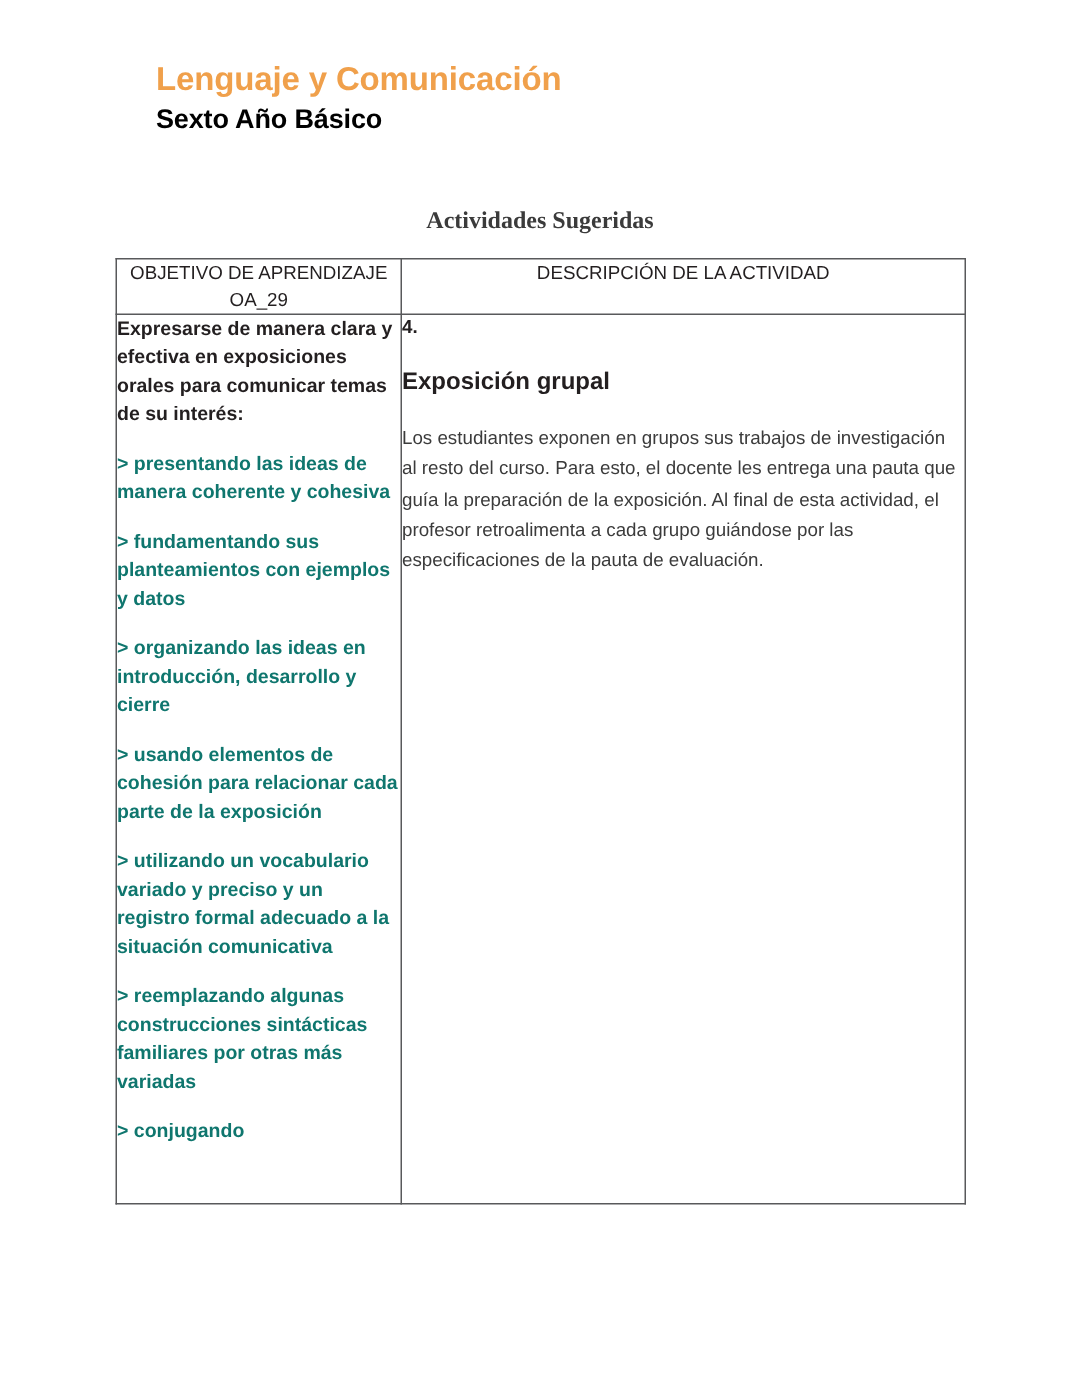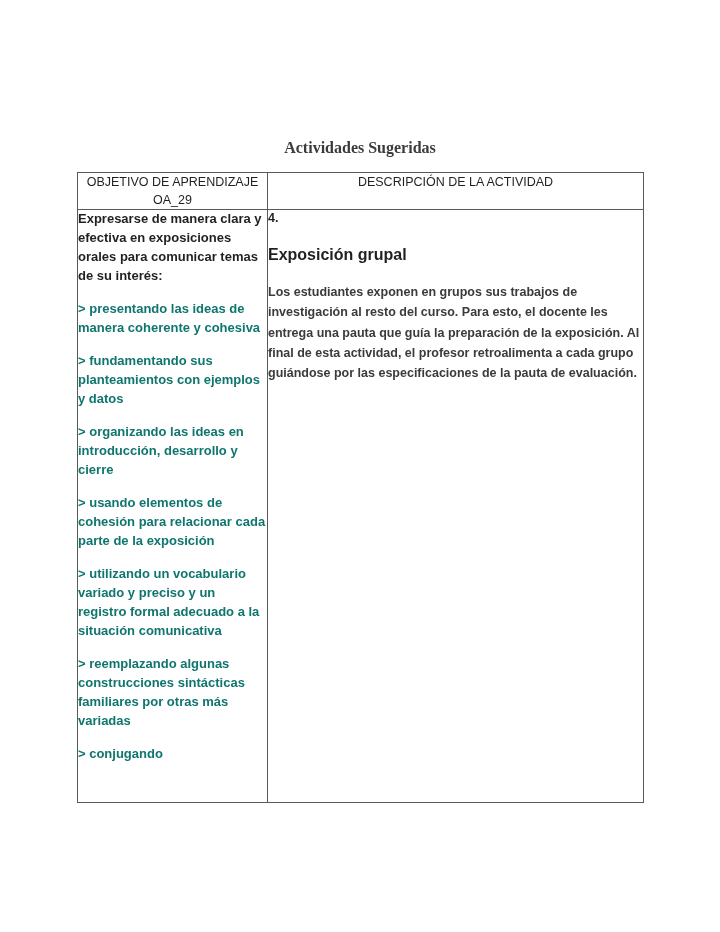--- a/index.html
+++ b/index.html
@@ -159,33 +159,37 @@
   }
   .activity-subtitle {
     font-size: 16px;
     font-weight: bold;
     color: #231f20;
     margin: 0 0 16px 0;
     line-height: 1.4;
   }
   .activity-body {
     font-size: 12.5px;
-    font-weight: bold;
+    font-weight: normal;
     color: #3b3b3b;
     line-height: 1.62;
     margin: 0;
     text-align: left;
   }
 </style>
 </head>
 <body>
 
 <div class="page">
 
   <div class="doc-header">
+    <div class="header-left">
+      <div class="subject-title">Lenguaje y Comunicación</div>
+      <div class="grade-title">Sexto Año Básico</div>
+    </div>
   </div>
 
   <div class="section-title">Actividades Sugeridas</div>
 
   <table class="activities-table">
     <colgroup>
       <col class="col-objetivo">
       <col class="col-descripcion">
     </colgroup>
     <thead>

